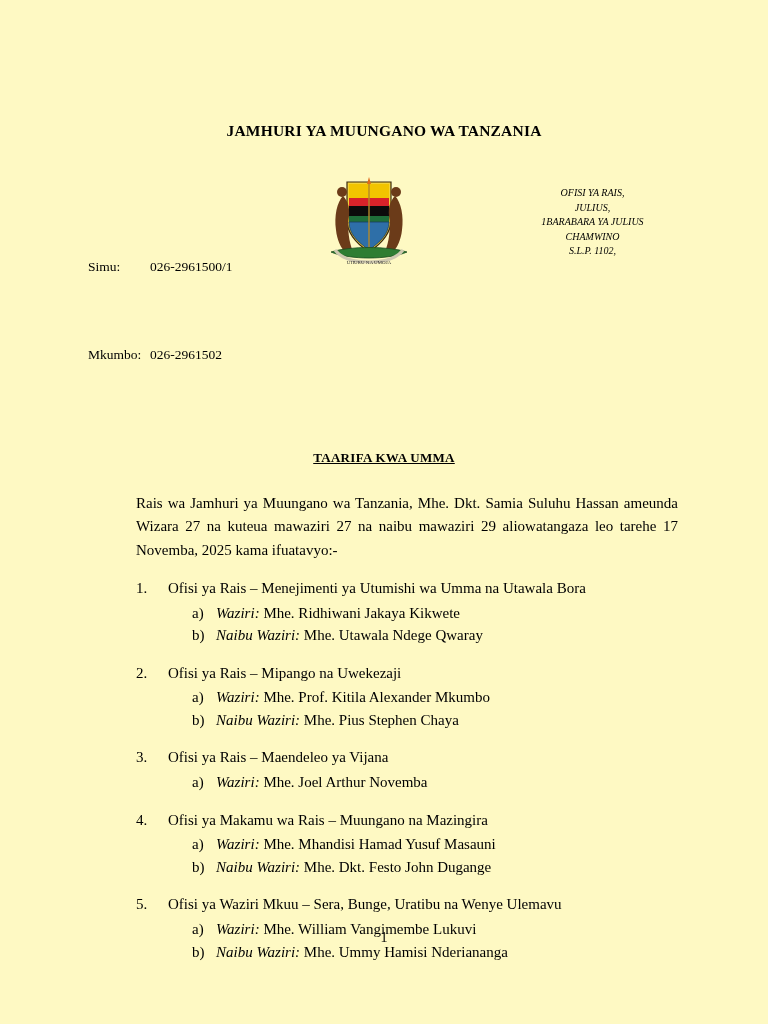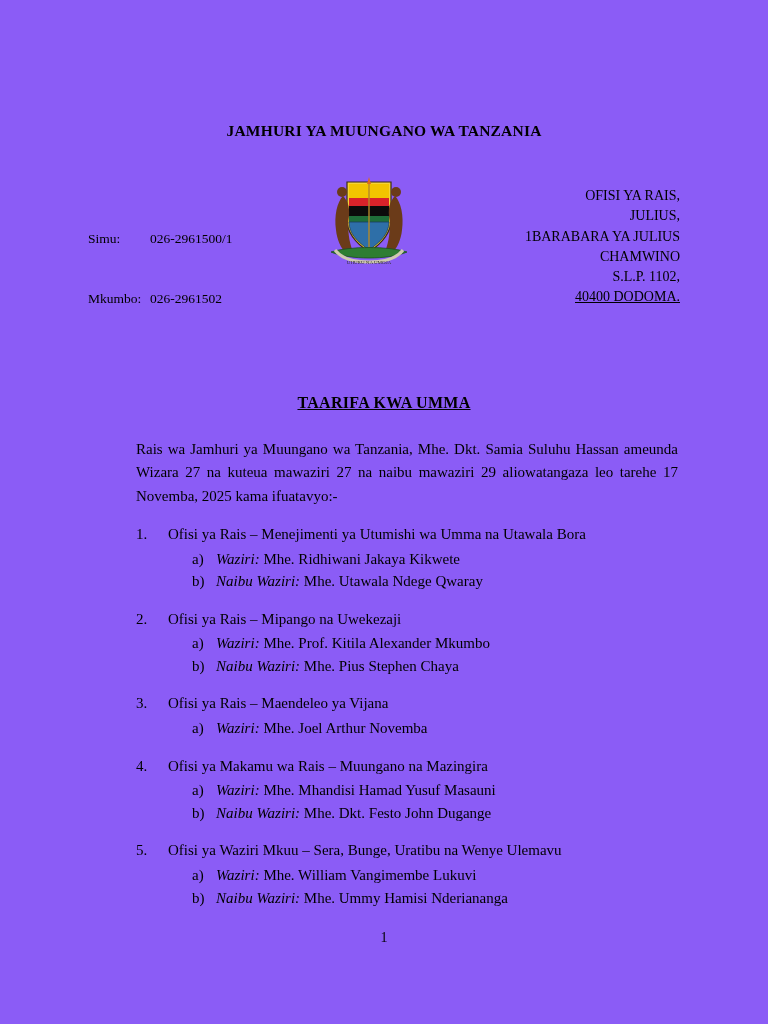--- a/index.html
+++ b/index.html
@@ -6,21 +6,21 @@
     margin: 0;
     padding: 0;
     background: #8a8a8a;
   }
   body {
     font-family: "Liberation Serif", serif;
   }
   .page {
     width: 768px;
     height: 1024px;
-    background: #8b5cf6;
+    background: #fef9c3;
     position: relative;
     box-sizing: border-box;
     padding: 0;
     overflow: hidden;
     margin: 0 auto;
   }
   .inner {
     position: absolute;
     left: 88px;
     top: 0;
@@ -41,45 +41,47 @@
     align-items: flex-start;
   }
   .contact {
     font-size: 13.5px;
     line-height: 1.5;
     padding-top: 22px;
     white-space: pre;
   }
   .contact-line {
     display: block;
+    margin-top: 28px;
   }
   .contact-label {
     display: inline-block;
     width: 62px;
   }
   .crest {
     width: 104px;
     display: flex;
     justify-content: center;
     padding-top: 6px;
   }
   .address {
-    font-size: 14px;
+    font-size: 10px;
     line-height: 1.45;
-    text-align: right;
+    text-align: center;
     padding-top: 20px;
     min-width: 175px;
+    font-style: italic;
   }
   .address .underlined {
     text-decoration: underline;
   }
   .notice-title {
     text-align: center;
     font-weight: bold;
-    font-size: 16px;
+    font-size: 13px;
     text-decoration: underline;
     margin-top: 44px;
     letter-spacing: 0.3px;
   }
   .intro {
     margin-top: 26px;
     font-size: 15px;
     line-height: 1.55;
     text-align: justify;
     text-justify: inter-word;
@@ -172,21 +174,20 @@
           <text x="50" y="92" font-size="5" text-anchor="middle" fill="#2b2b2b" font-family="Liberation Serif, serif">UHURU NA UMOJA</text>
         </svg>
       </div>
 
       <div class="address">
         <div>OFISI YA RAIS,</div>
         <div>JULIUS,</div>
         <div>1BARABARA YA JULIUS</div>
         <div>CHAMWINO</div>
         <div>S.L.P. 1102,</div>
-        <div class="underlined">40400 DODOMA.</div>
       </div>
 
     </div>
 
     <div class="notice-title">TAARIFA KWA UMMA</div>
 
     <div class="intro">Rais wa Jamhuri ya Muungano wa Tanzania, Mhe. Dkt. Samia Suluhu Hassan ameunda Wizara 27 na kuteua mawaziri 27 na naibu mawaziri 29 aliowatangaza leo tarehe 17 Novemba, 2025 kama ifuatavyo:-</div>
 
     <div class="ministries">
 

